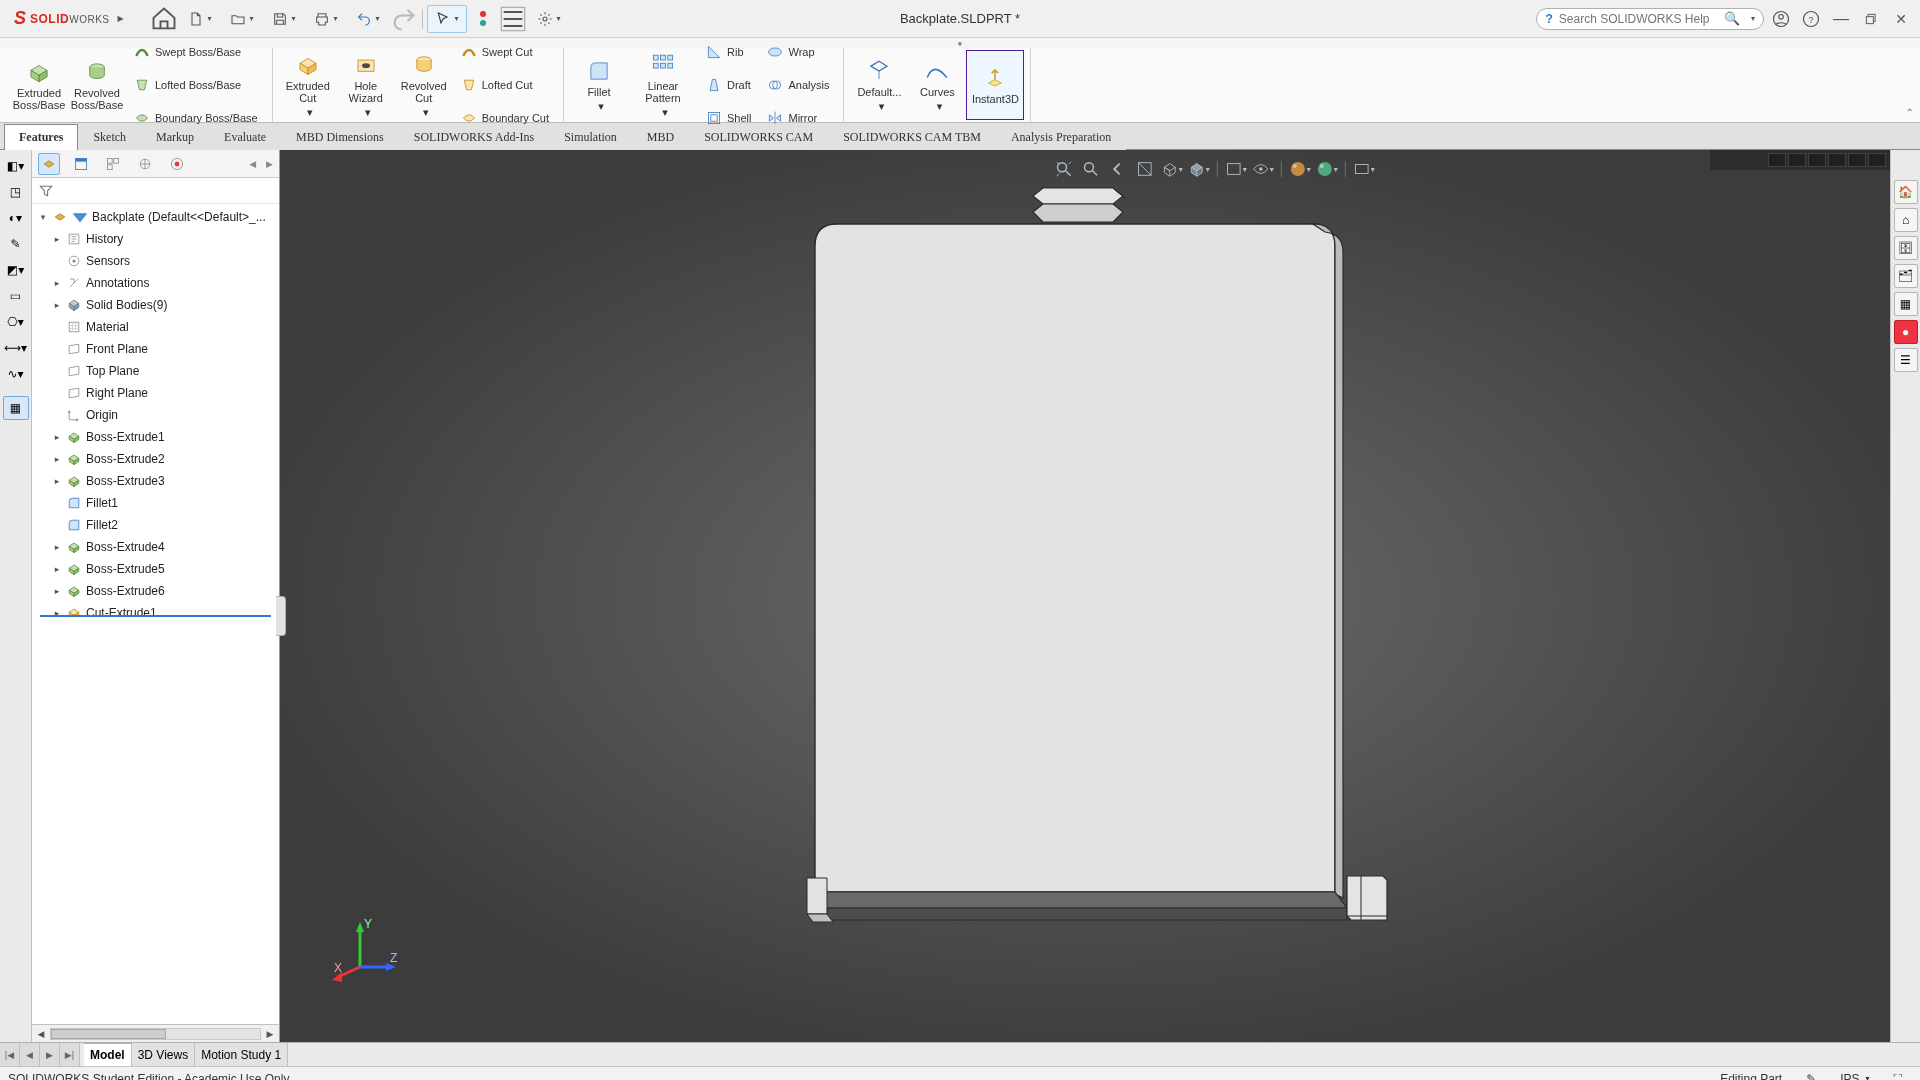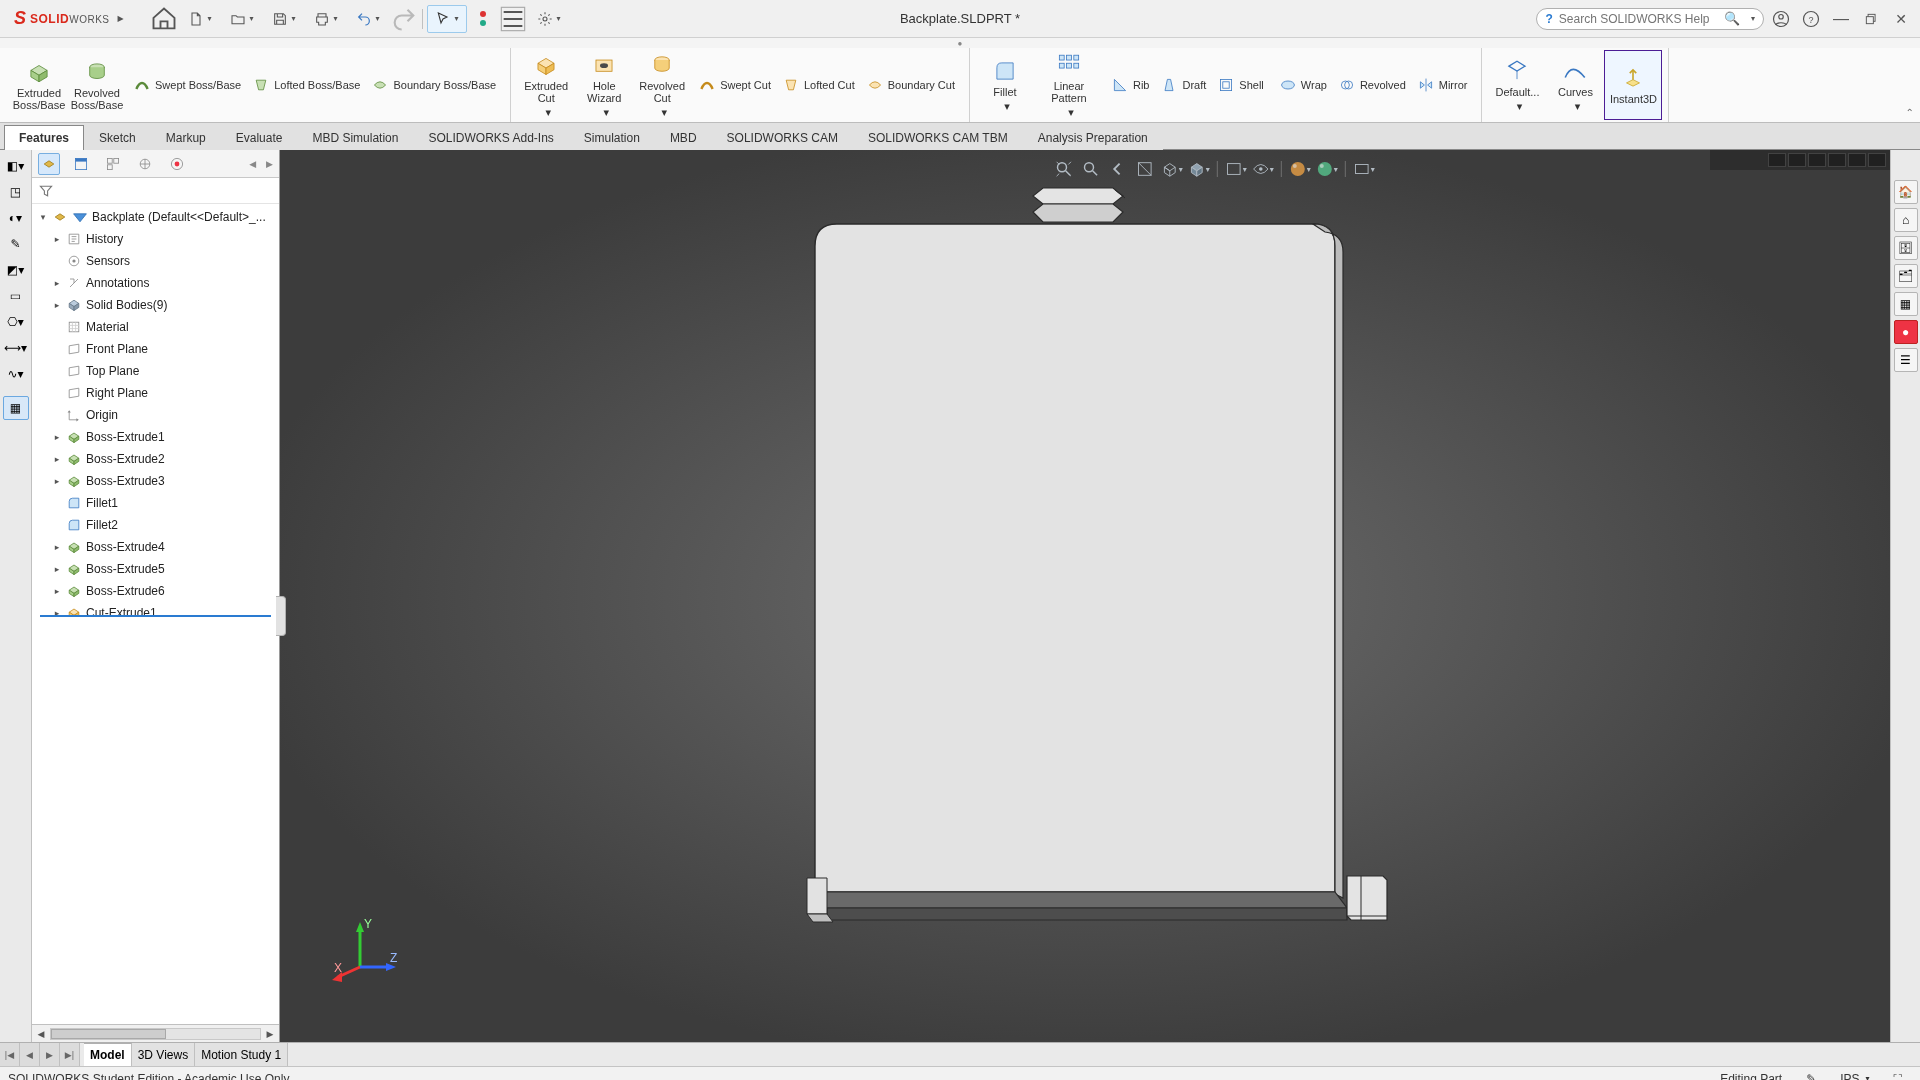--- a/index.html
+++ b/index.html
@@ -24,28 +24,28 @@
 .title-right-btn { width: 26px; height: 26px; display: flex; align-items: center; justify-content: center; color: #555; }
 
 
 .ribbon { height: 75px; background: #fafafa; display: flex; align-items: stretch; border-bottom: 1px solid #bcbcbc; position: relative; padding-left: 4px; }
 .ribbon-collapse { position: absolute; right: 6px; bottom: 4px; font-size: 10px; color: #666; cursor: pointer; }
 .rib-group { display: flex; align-items: center; padding: 0 6px; border-right: 1px solid #d0d0d0; }
 .big-btn { display: flex; flex-direction: column; align-items: center; justify-content: center; width: 70px; height: 70px; gap: 2px; text-align: center; line-height: 1.1; padding: 2px; }
 .big-btn.narrow { width: 58px; }
 .big-btn span { font-size: 11px; color: #333; }
 .big-btn svg, .big-btn .sv { width: 26px; height: 26px; }
-.small-col { display: flex; justify-content: center; gap: 0px; padding: 0 2px; }
+.small-col { display: flex; flex-direction: column; justify-content: center; gap: 11px; padding: 0 2px; }
 .small-btn { display: flex; align-items: center; gap: 5px; height: 22px; padding: 0 6px; white-space: nowrap; }
 .small-btn svg { width: 16px; height: 16px; flex: none; }
 .small-btn span { font-size: 11px; color: #333; }
 
 
 .cmd-tabs { height: 27px; display: flex; align-items: end; background: #e1e1e1; border-bottom: 1px solid #888; padding-left: 4px; }
-.cmd-tab { padding: 5px 14px; color: #333; border: 1px solid transparent; border-bottom: none; position: relative; top: 1px; background: #e1e1e1; }
+.cmd-tab { padding: 5px 14px; color: #333; border: 1px solid transparent; border-bottom: none; position: relative; top: 1px; background: #e1e1e1; font-family: Liberation Serif, serif; }
 .cmd-tab.active { background: #fff; border-color: #888; font-weight: bold; }
 
 
 .main { display: flex; height: calc(1080px - 38px - 75px - 27px - 24px - 24px); position: relative; }
 .left-toolbar { width: 32px; background: #eaeaea; border-right: 1px solid #c0c0c0; display: flex; flex-direction: column; align-items: center; padding-top: 4px; gap: 2px; }
 .lt-btn { width: 26px; height: 24px; display: flex; align-items: center; justify-content: center; border-radius: 2px; }
 .lt-btn.active { background: #d8e8f8; border: 1px solid #6ba8e0; }
 
 .feature-panel { width: 248px; background: #fff; border-right: 1px solid #9a9a9a; display: flex; flex-direction: column; }
 .fp-icon-tabs { height: 28px; background:#f4f4f4; border-bottom: 1px solid #c8c8c8; display: flex; align-items: center; padding: 0 6px; gap: 10px; }
@@ -341,21 +341,21 @@
           <svg viewBox="0 0 20 20">
             <ellipse cx="10" cy="10" rx="8" ry="5" fill="#cde5f7" stroke="#3a78c2"></ellipse>
           </svg>
           <span>Wrap</span>
         </div>
       <div class="small-btn">
           <svg viewBox="0 0 20 20">
             <circle cx="8" cy="10" r="5" fill="none" stroke="#3a78c2"></circle>
             <circle cx="12" cy="10" r="5" fill="none" stroke="#3a78c2"></circle>
           </svg>
-          <span>Revolved</span>
+          <span>Analysis</span>
         </div>
       <div class="small-btn">
           <svg viewBox="0 0 20 20">
             <path d="M10 2v16" stroke="#3a78c2"></path>
             <path d="M3 6v8l5-4z" fill="#cde5f7" stroke="#3a78c2"></path>
             <path d="M17 6v8l-5-4z" fill="#cde5f7" stroke="#3a78c2"></path>
           </svg>
           <span>Mirror</span>
         </div>
     </div>
@@ -387,21 +387,21 @@
     </div>
   </div>
   <span class="ribbon-collapse">⌃</span>
 </div>
 
 <div class="cmd-tabs" id="cmdtabs">
     <div class="cmd-tab active">Features</div>
     <div class="cmd-tab">Sketch</div>
     <div class="cmd-tab">Markup</div>
     <div class="cmd-tab">Evaluate</div>
-    <div class="cmd-tab">MBD Simulation</div>
+    <div class="cmd-tab">MBD Dimensions</div>
     <div class="cmd-tab">SOLIDWORKS Add-Ins</div>
     <div class="cmd-tab">Simulation</div>
     <div class="cmd-tab">MBD</div>
     <div class="cmd-tab">SOLIDWORKS CAM</div>
     <div class="cmd-tab">SOLIDWORKS CAM TBM</div>
     <div class="cmd-tab">Analysis Preparation</div>
   </div>
 
 <div class="main">
 

